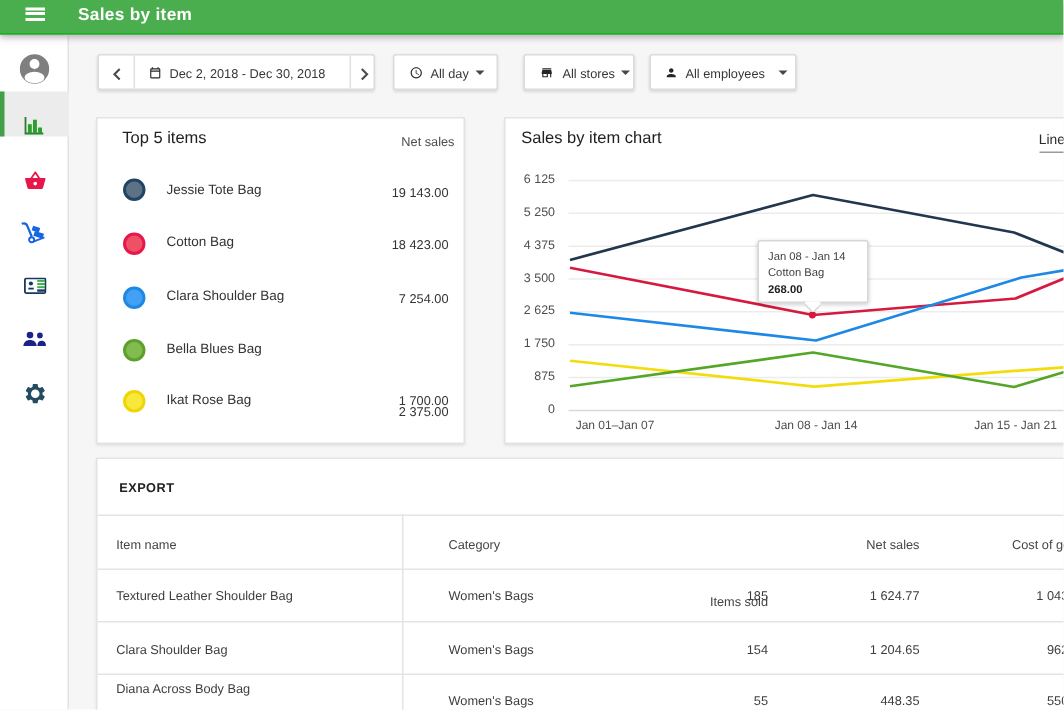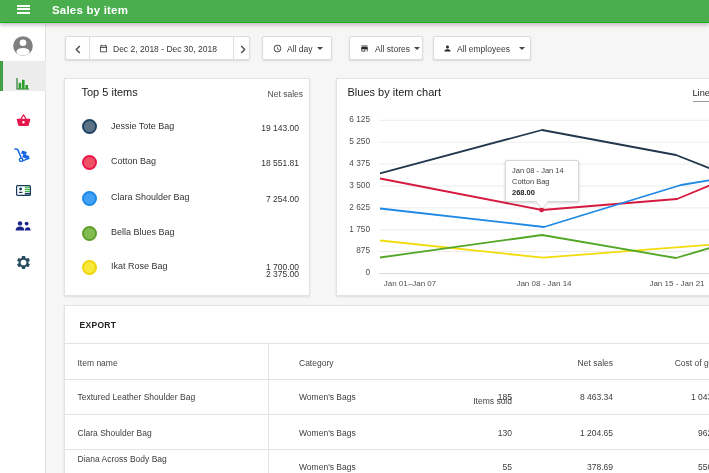--- a/index.html
+++ b/index.html
@@ -145,37 +145,37 @@
 <div class="card" id="card1">
   <div class="abs cardtitle" style="left:16.5px; top:6.5px;">Top 5 items</div>
   <div class="abs" style="right:6px; top:9.5px; font-size:8.5px; color:#4d4d4d;">Net sales</div>
 
   <div class="legend-dot" style="left:16.5px; top:40px; background:#5e7285; border-color:#1f4566;"></div>
   <div class="item-lbl" style="left:46px; top:42px;">Jessie Tote Bag</div>
   <div class="item-val" style="right:10px; top:43.5px;">19 143.00</div>
 
   <div class="legend-dot" style="left:16.5px; top:75.5px; background:#ee5066; border-color:#e8174b;"></div>
   <div class="item-lbl" style="left:46px; top:77px;">Cotton Bag</div>
-  <div class="item-val" style="right:10px; top:78.5px;">18 551.81</div>
+  <div class="item-val" style="right:10px; top:78.5px;">18 423.00</div>
 
   <div class="legend-dot" style="left:16.5px; top:111.5px; background:#42a0f5; border-color:#1e88e5;"></div>
   <div class="item-lbl" style="left:46px; top:113px;">Clara Shoulder Bag</div>
   <div class="item-val" style="right:10px; top:114.5px;">7 254.00</div>
 
   <div class="legend-dot" style="left:16.5px; top:146.5px; background:#82bb4f; border-color:#5da02c;"></div>
   <div class="item-lbl" style="left:46px; top:148px;">Bella Blues Bag</div>
   <div class="item-val" style="right:10px; top:149.5px;margin-top:40px;">2 375.00</div>
 
   <div class="legend-dot" style="left:16.5px; top:180.5px; background:#f9e83c; border-color:#efd506;"></div>
   <div class="item-lbl" style="left:46px; top:182px;">Ikat Rose Bag</div>
   <div class="item-val" style="right:10px; top:183px;">1 700.00</div>
 </div>
 
 <div class="card" id="card2">
-  <div class="abs cardtitle" style="left:10.5px; top:6.5px;">Blues by item chart</div>
+  <div class="abs cardtitle" style="left:10.5px; top:6.5px;">Sales by item chart</div>
   <div class="abs" style="left:355.5px; top:9px; font-size:9.2px; color:#2b2b2b;">Line chart</div>
   <div class="abs" style="left:355.5px; top:21.5px; width:30px; height:1px; background:#9a9a9a;"></div>
   <svg class="abs" style="left:0; top:0;" width="373" height="218" viewBox="0 0 373 218">
     <g stroke="#ececec" stroke-width="1">
       <line x1="42" y1="41.3" x2="373" y2="41.3"></line>
       <line x1="42" y1="63.2" x2="373" y2="63.2"></line>
       <line x1="42" y1="85.1" x2="373" y2="85.1"></line>
       <line x1="42" y1="107" x2="373" y2="107"></line>
       <line x1="42" y1="128.9" x2="373" y2="128.9"></line>
       <line x1="42" y1="150.8" x2="373" y2="150.8"></line>
@@ -221,31 +221,31 @@
     <div class="cell" style="left:12.5px; top:13.5px; color:#444;">Item name</div>
     <div class="cell" style="left:234px; top:13.5px; color:#444;">Category</div>
     <div class="cellr" style="left:380px; width:67px; top:13.5px; color:#444;margin-top:38px;">Items sold</div>
     <div class="cellr" style="left:480px; width:68px; top:13.5px; color:#444;">Net sales</div>
     <div class="cell" style="left:609.7px; top:13.5px; color:#444;">Cost of goods</div>
   </div>
   <div class="trow" style="top:73px; height:35px;">
     <div class="cell" style="left:12.5px; top:12px;">Textured Leather Shoulder Bag</div>
     <div class="cell" style="left:234px; top:12px;">Women's Bags</div>
     <div class="cellr" style="left:380px; width:67px; top:12px;text-align:right;">185</div>
-    <div class="cellr" style="left:480px; width:68px; top:12px;">8 463.34</div>
+    <div class="cellr" style="left:480px; width:68px; top:12px;">1 624.77</div>
     <div class="cellr" style="left:580px; width:79px; top:12px;">1 043.87</div>
   </div>
   <div class="trow" style="top:108px; height:35px;">
     <div class="cell" style="left:12.5px; top:13px;">Clara Shoulder Bag</div>
     <div class="cell" style="left:234px; top:13px;">Women's Bags</div>
-    <div class="cellr" style="left:380px; width:67px; top:13px;">130</div>
+    <div class="cellr" style="left:380px; width:67px; top:13px;">154</div>
     <div class="cellr" style="left:480px; width:68px; top:13px;">1 204.65</div>
     <div class="cellr" style="left:580px; width:79px; top:13px;">962.50</div>
   </div>
   <div class="trow" style="top:143px; height:36px;">
     <div class="cell" style="left:12.5px; top:4px;">Diana Across Body Bag</div>
     <div class="cell" style="left:234px; top:11.5px;">Women's Bags</div>
     <div class="cellr" style="left:380px; width:67px; top:11.5px;">55</div>
-    <div class="cellr" style="left:480px; width:68px; top:11.5px;">378.69</div>
+    <div class="cellr" style="left:480px; width:68px; top:11.5px;">448.35</div>
     <div class="cellr" style="left:580px; width:79px; top:11.5px;">550.80</div>
   </div>
   <div class="abs" style="left:203px; top:37px; width:1px; height:263px; background:#e4e4e4;"></div>
 </div>
 
 </body></html>

